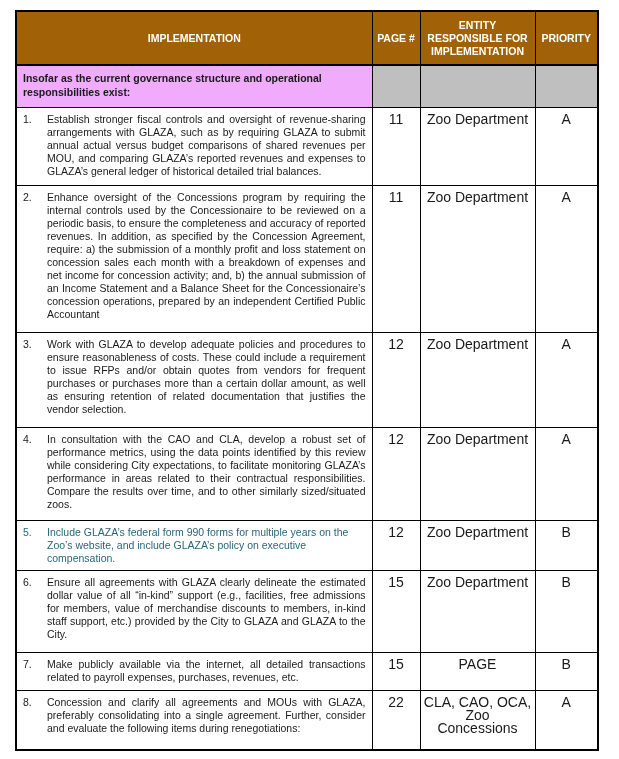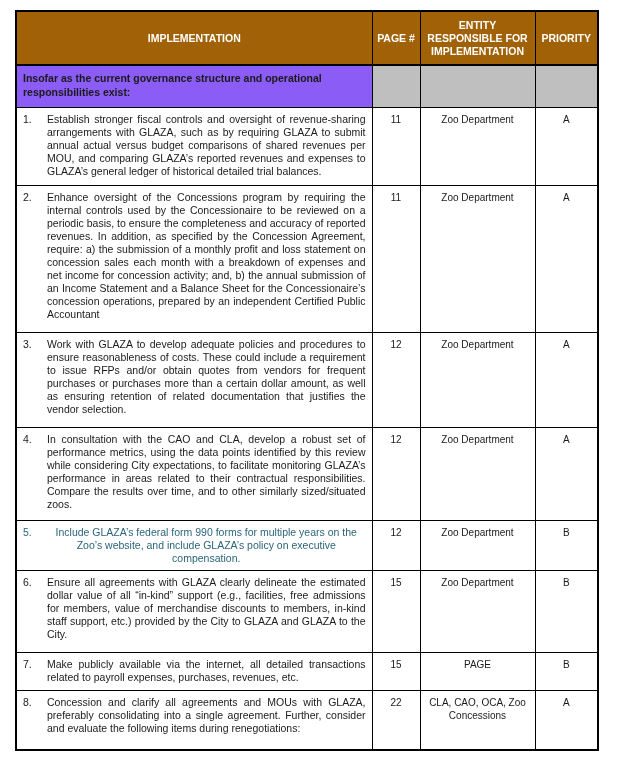--- a/index.html
+++ b/index.html
@@ -28,36 +28,36 @@
     text-align:center;
     vertical-align:middle;
     line-height:13px;
     height:48px;
     padding:2px 4px;
     border-bottom:2px solid #000;
   }
   
   tr.section-row{height:42px;}
   td.section-cell{
-    background:#8b5cf6;
+    background:#f0abfc;
     font-weight:bold;
     font-size:10.5px;
     line-height:14px;
     padding:5px 8px 4px 6px;
   }
   td.gray-cell{background:#bfbfbf;}
   
   td.rec-cell{padding:5px 6px 3px 6px;font-size:10.5px;line-height:13px;}
   .rec-flex{display:flex;}
   .num{width:24px;flex:0 0 24px;}
   .txt{flex:1;text-align:justify;}
-  .txt.left-align{text-align:center;}
+  .txt.left-align{text-align:left;}
   .teal{color:#2a6478;}
   td.page-cell,td.entity-cell,td.priority-cell{
-    font-size:10px;line-height:13px;
+    font-size:14px;line-height:13px;
     text-align:center;
     padding:5px 3px 3px 3px;
   }
 </style>
 </head>
 <body>
 
 <div class="page">
   <table class="rec-table">
     <colgroup>

